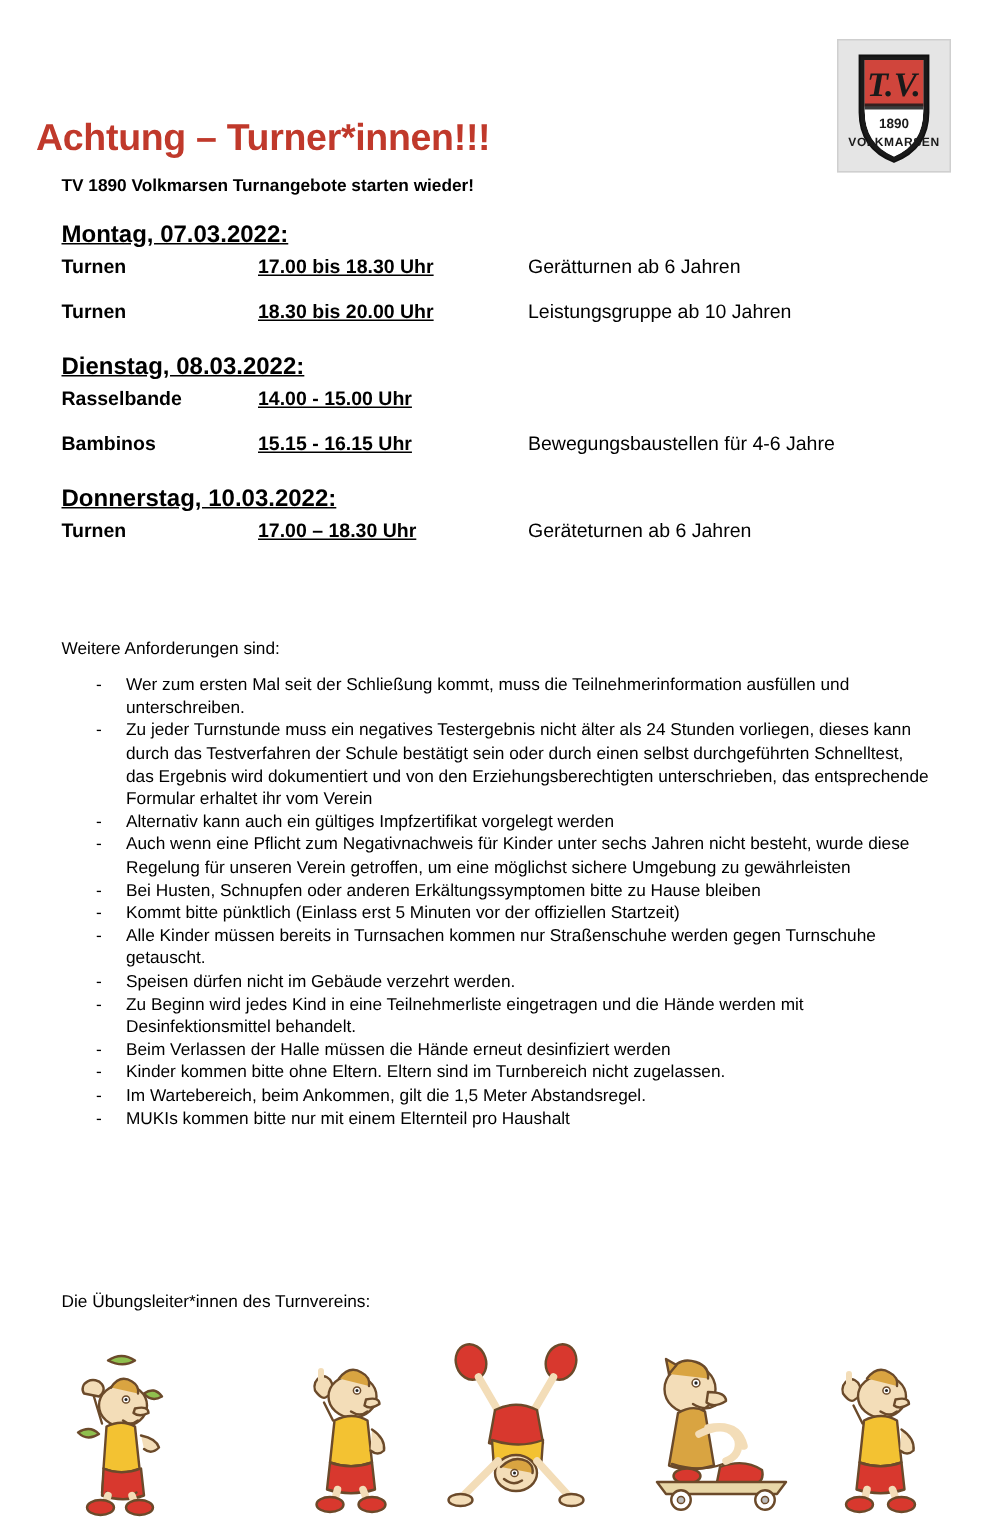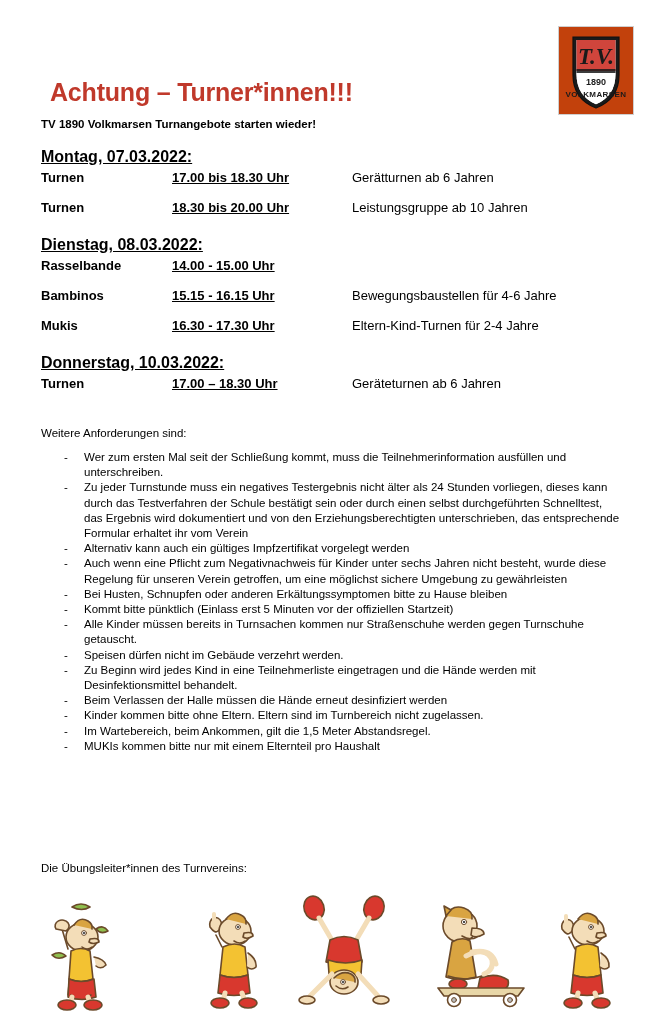--- a/index.html
+++ b/index.html
@@ -21,31 +21,31 @@
     box-sizing: border-box;
   }
 
   
   #logo-block {
     position: absolute;
     top: 26px;
     left: 558px;
     width: 76px;
     height: 89px;
-    background: #c2410c;
+    background: #e5e5e5;
     border: 1px solid #cfcfcf;
     box-sizing: border-box;
   }
   #logo-block svg { display: block; }
 
   
   #headline {
     position: absolute;
     top: 78px;
-    left: 50px;
+    left: 24px;
     font-size: 25px;
     font-weight: bold;
     letter-spacing: -0.2px;
     white-space: nowrap;
     text-align: center;
   }
 
   #subline {
     position: absolute;
     top: 118px;
@@ -192,25 +192,20 @@
       <div class="day-block">
         <div class="day-heading">Dienstag, 08.03.2022:</div>
         <div class="session-row">
           <div class="session-name">Rasselbande</div>
           <div class="session-time">14.00 - 15.00 Uhr</div>
         </div>
         <div class="session-row">
           <div class="session-name">Bambinos</div>
           <div class="session-time">15.15 - 16.15 Uhr</div>
           <div class="session-desc">Bewegungsbaustellen für 4-6 Jahre</div>
-        </div>
-        <div class="session-row">
-          <div class="session-name">Mukis</div>
-          <div class="session-time">16.30 - 17.30 Uhr</div>
-          <div class="session-desc">Eltern-Kind-Turnen für 2-4 Jahre</div>
         </div>
       </div>
       <div class="day-block">
         <div class="day-heading">Donnerstag, 10.03.2022:</div>
         <div class="session-row">
           <div class="session-name">Turnen</div>
           <div class="session-time">17.00 – 18.30 Uhr</div>
           <div class="session-desc">Geräteturnen ab 6 Jahren</div>
         </div>
       </div>

